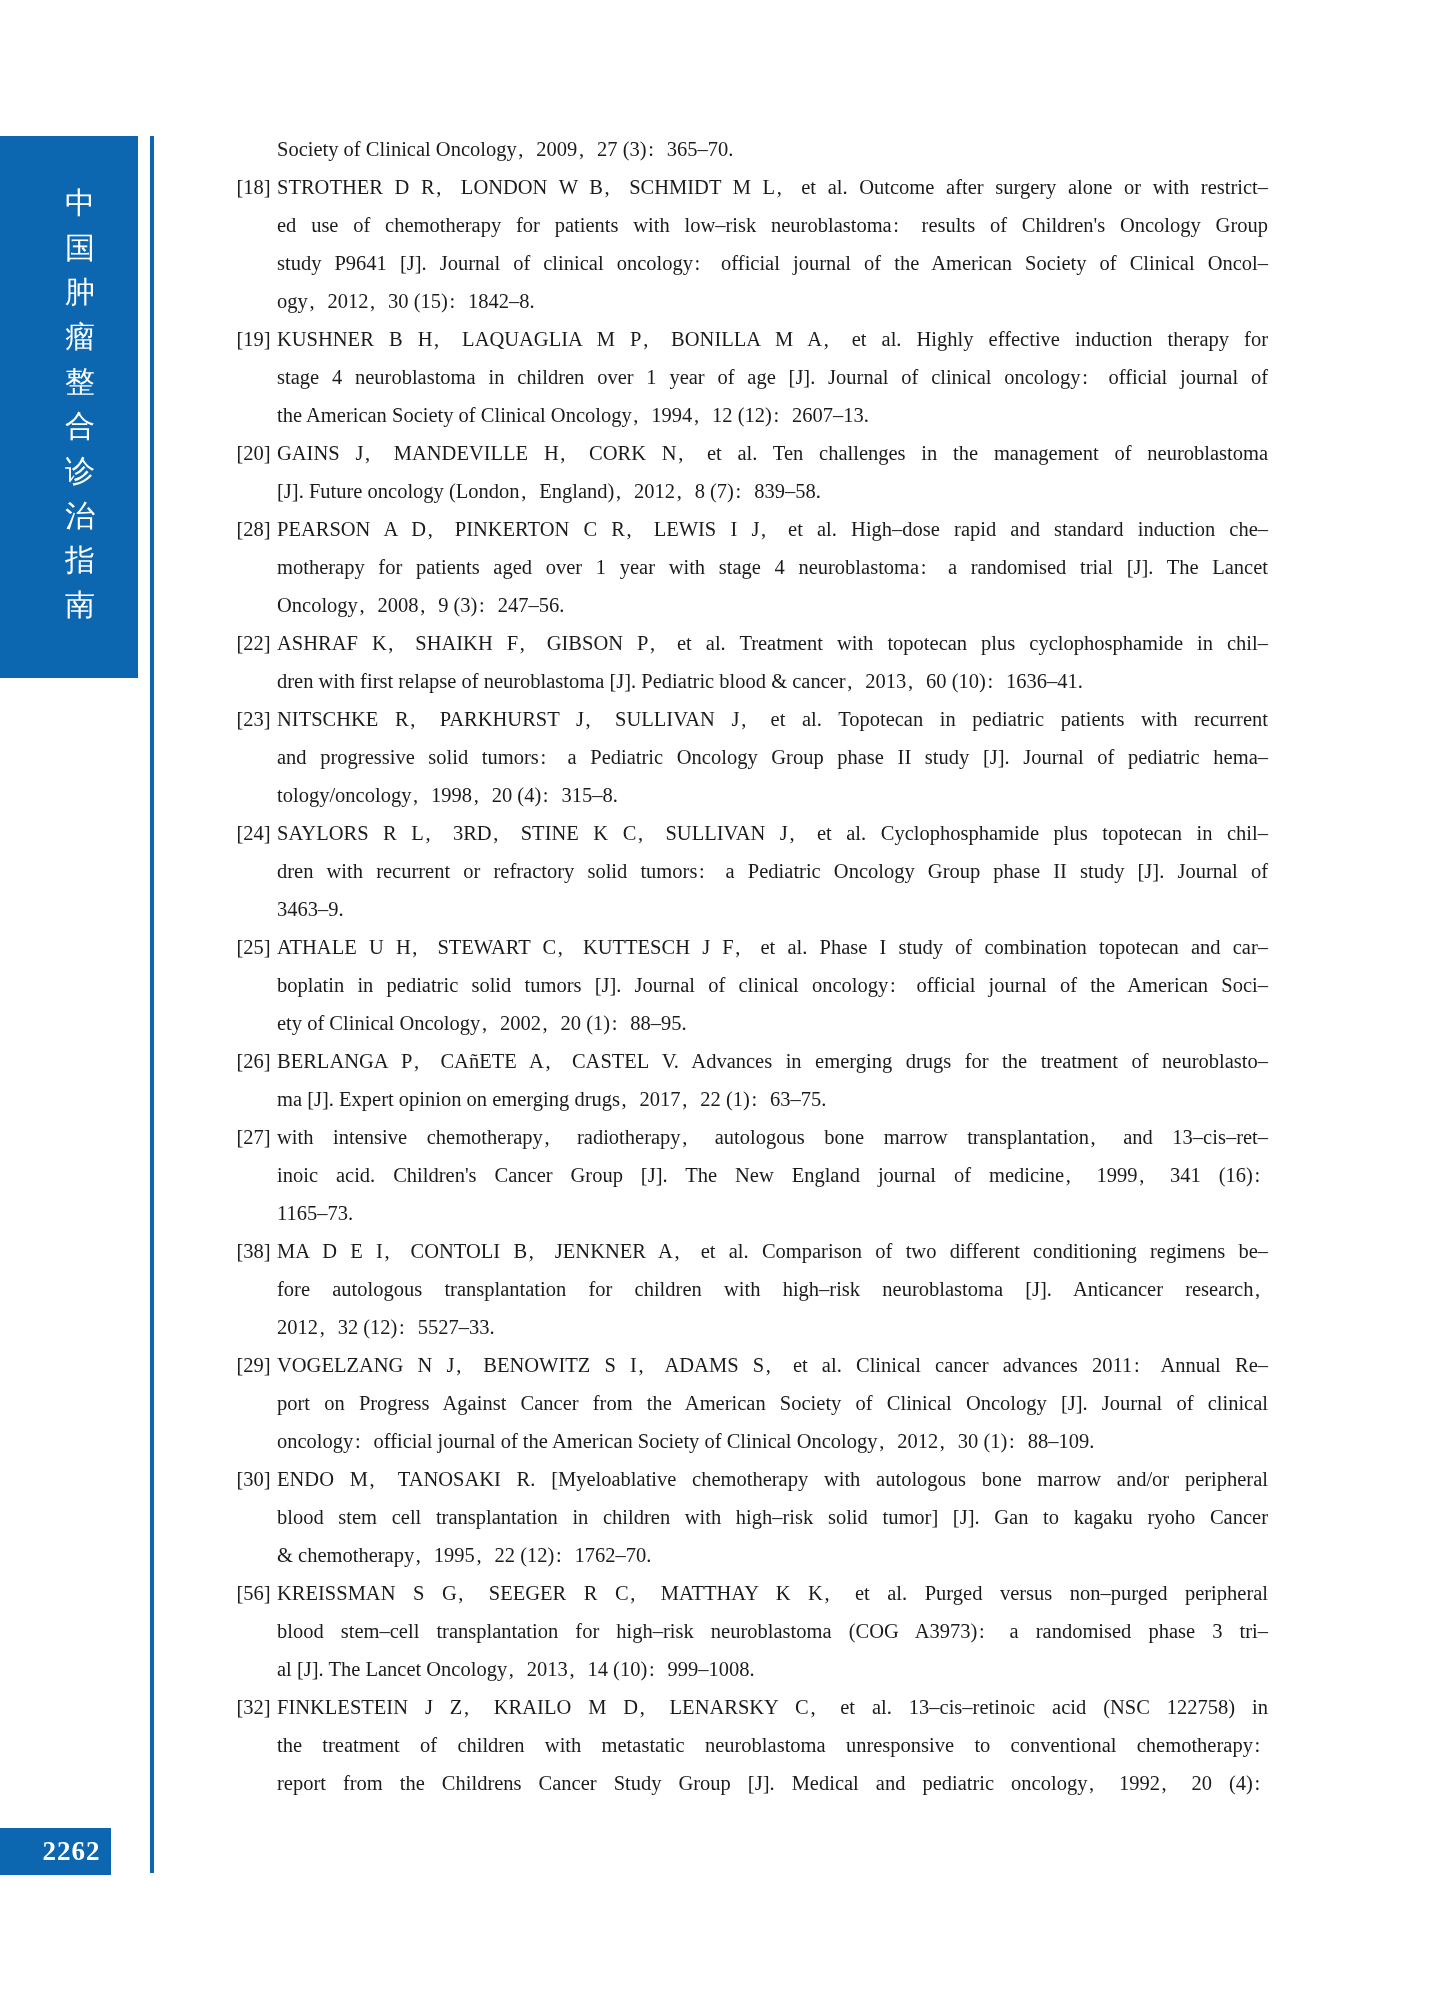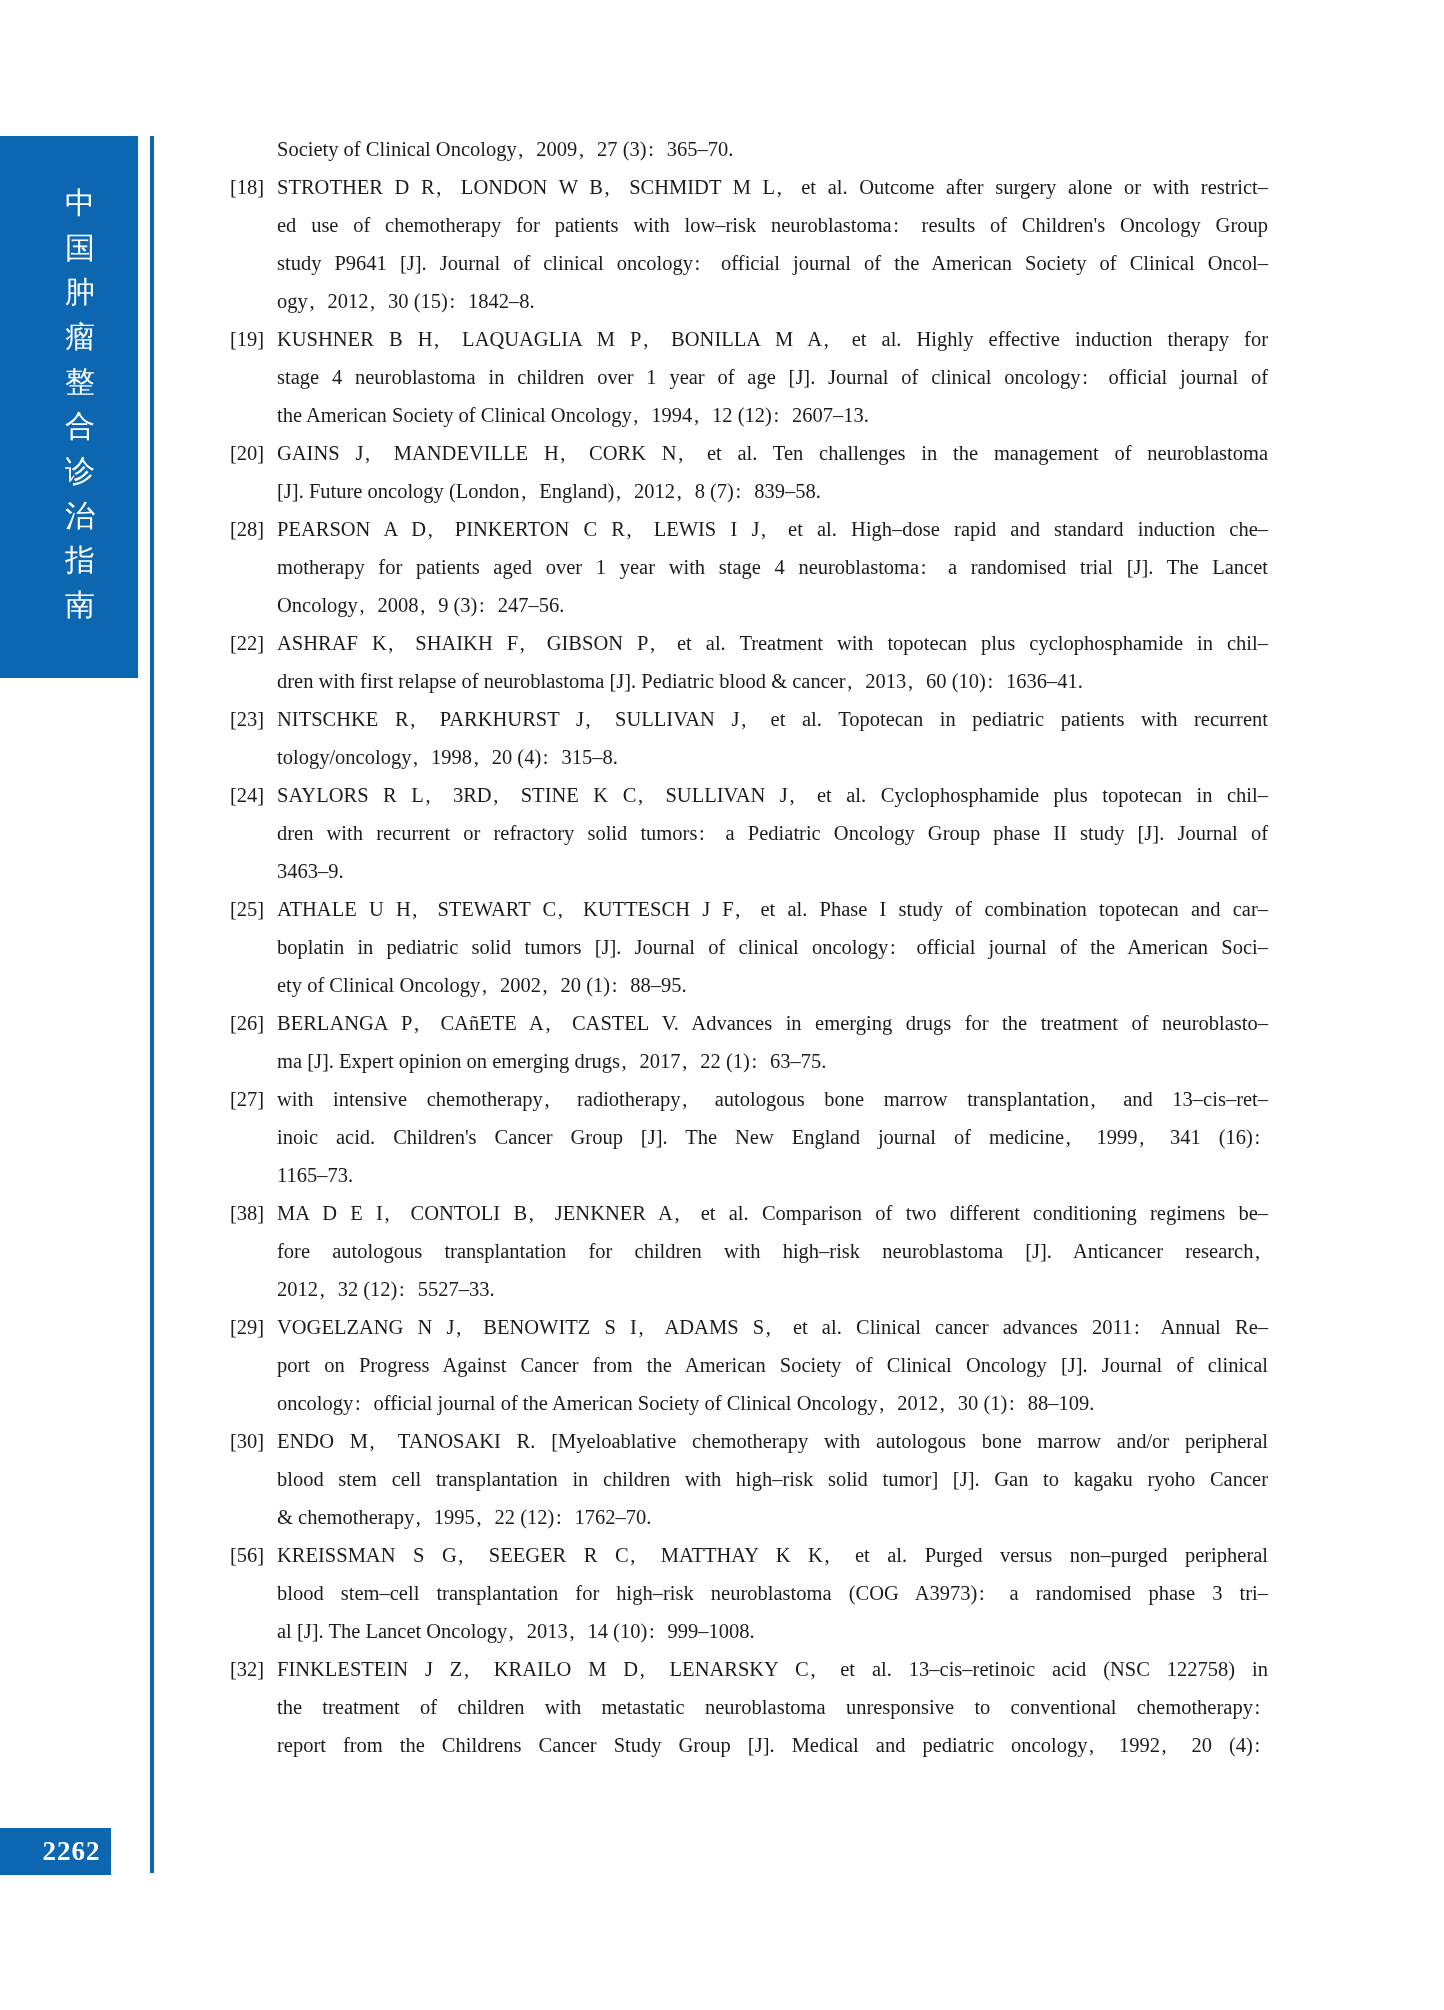--- a/index.html
+++ b/index.html
@@ -38,21 +38,21 @@
     font-family:"Liberation Serif","DejaVu Serif",serif;
     font-size:27px; font-weight:bold; letter-spacing:1px;
   }
 
   
   .refs {
     position:absolute; left:230px; top:130px; width:1038px;
     font-size:20.5px; line-height:38px; color:var(--ink);
   }
   .ref { display:flex; }
-  .ref .lbl { flex:0 0 47px; width:47px; text-align:left; }
+  .ref .lbl { flex:0 0 47px; width:47px; text-align:center; }
   .ref .body { flex:1 1 auto; min-width:0; }
   .ln { text-align:justify; text-align-last:justify; }
   .ln.last { text-align-last:left; }
   
   .p { margin-left:0.08em; margin-right:0.38em; }
 </style>
 </head>
 <body>
 
 <div class="page">
@@ -121,20 +121,21 @@
         <div class="lbl">[22]</div>
         <div class="body">
           <div class="ln">ASHRAF K<span class="p">,</span> SHAIKH F<span class="p">,</span> GIBSON P<span class="p">,</span> et al. Treatment with topotecan plus cyclophosphamide in chil–</div>
           <div class="ln last">dren with first relapse of neuroblastoma [J]. Pediatric blood &amp; cancer<span class="p">,</span> 2013<span class="p">,</span> 60 (10)<span class="p">:</span> 1636–41.</div>
         </div>
       </div>
       <div class="ref">
         <div class="lbl">[23]</div>
         <div class="body">
           <div class="ln">NITSCHKE R<span class="p">,</span> PARKHURST J<span class="p">,</span> SULLIVAN J<span class="p">,</span> et al. Topotecan in pediatric patients with recurrent</div>
+          <div class="ln">and progressive solid tumors<span class="p">:</span> a Pediatric Oncology Group phase II study [J]. Journal of pediatric hema–</div>
           <div class="ln last">tology/oncology<span class="p">,</span> 1998<span class="p">,</span> 20 (4)<span class="p">:</span> 315–8.</div>
         </div>
       </div>
       <div class="ref">
         <div class="lbl">[24]</div>
         <div class="body">
           <div class="ln">SAYLORS R L<span class="p">,</span> 3RD<span class="p">,</span> STINE K C<span class="p">,</span> SULLIVAN J<span class="p">,</span> et al. Cyclophosphamide plus topotecan in chil–</div>
           <div class="ln">dren with recurrent or refractory solid tumors<span class="p">:</span> a Pediatric Oncology Group phase II study [J]. Journal of</div>
           <div class="ln last">3463–9.</div>
         </div>

